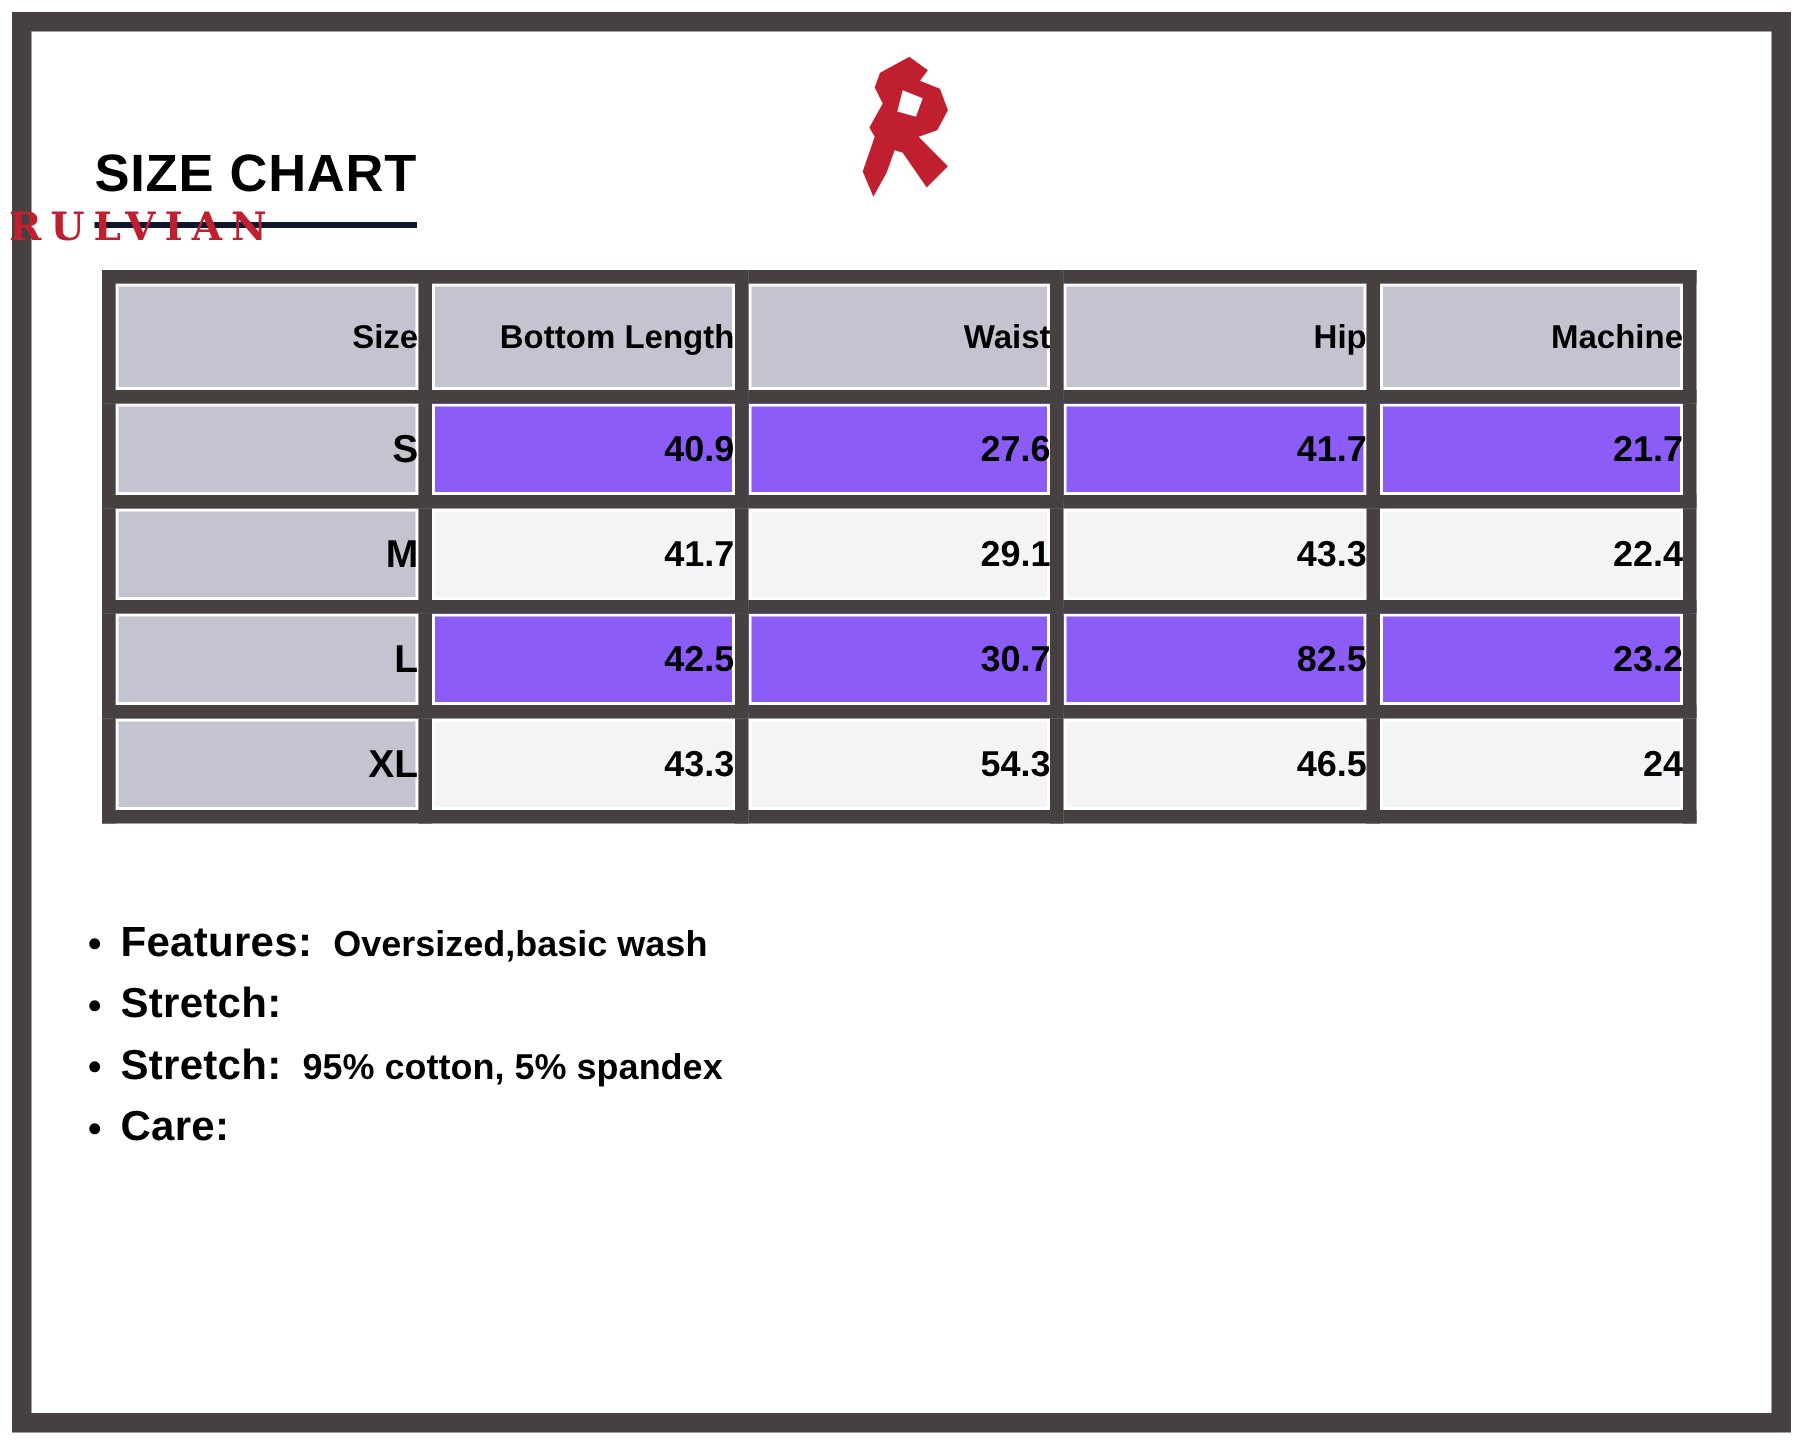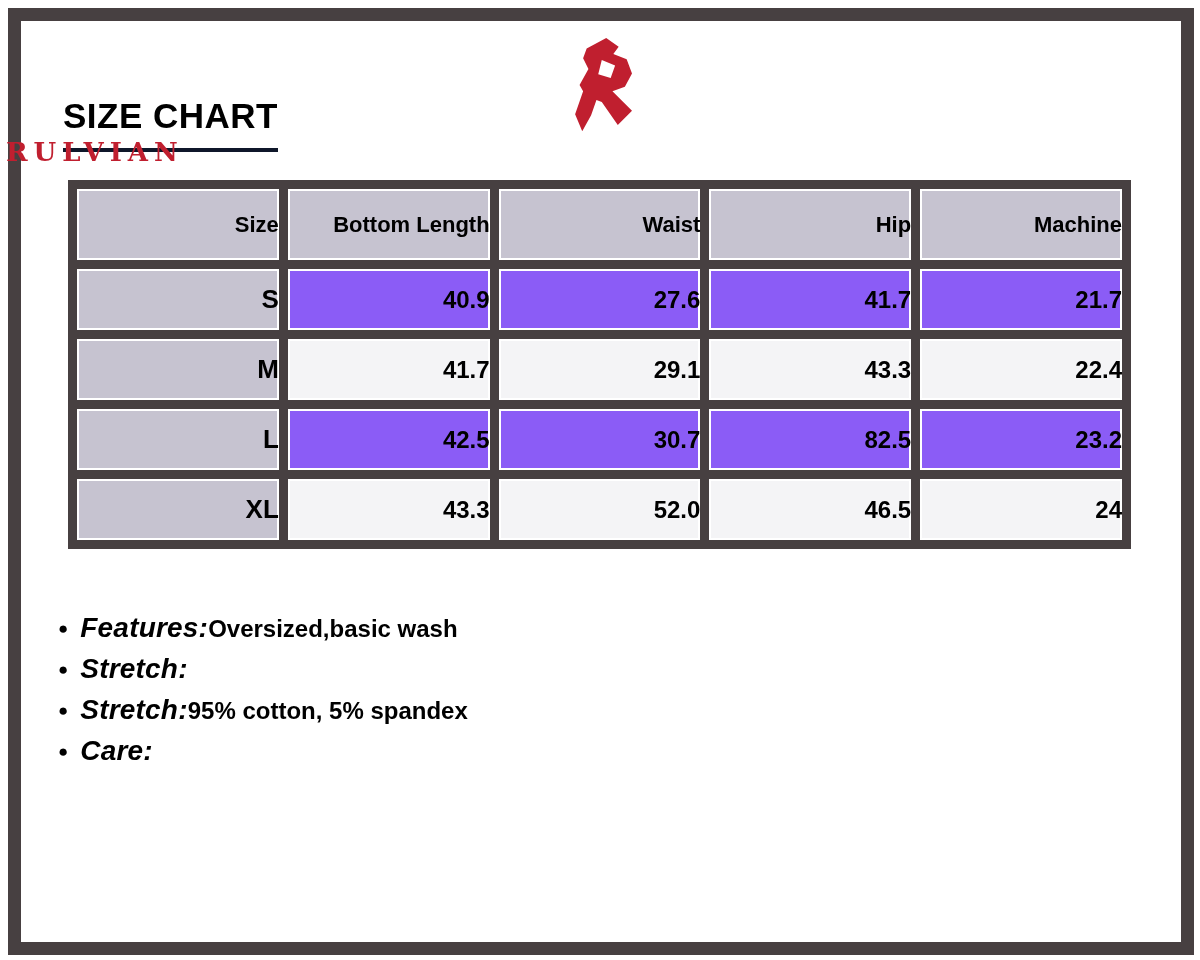--- a/index.html
+++ b/index.html
@@ -50,21 +50,21 @@
   .size-table tr.alt td.rowlabel{background:#C6C3D0;}
   ul.details{
     position:absolute;left:58px;top:612px;margin:0;padding:0;list-style:none;
   }
   ul.details li{
     margin-bottom:9px;white-space:nowrap;display:flex;align-items:baseline;
   }
   .dot{
     font-size:17px;line-height:31px;margin-right:12px;align-self:center;
   }
-  .dlabel{font-size:28px;font-weight:bold;letter-spacing:0.2px;font-style:italic;}
+  .dlabel{font-size:28px;font-weight:bold;margin-right:14px;letter-spacing:0.2px;}
   .dvalue{font-size:24px;font-weight:bold;}
 </style>
 </head>
 <body>
 
 <div class="frame"></div>
 
 <h1 class="title">SIZE CHART</h1>
 
 <div class="brand">
@@ -105,21 +105,21 @@
     <tr>
       <td class="rowlabel">L</td>
       <td>42.5</td>
       <td>30.7</td>
       <td>82.5</td>
       <td>23.2</td>
     </tr>
     <tr class="alt">
       <td class="rowlabel">XL</td>
       <td>43.3</td>
-      <td>52.0</td>
+      <td>54.3</td>
       <td>46.5</td>
       <td>24</td>
     </tr>
   </tbody>
 </table>
 
 <ul class="details">
   <li>
     <span class="dot">●</span>
     <span class="dlabel">Features:</span>

